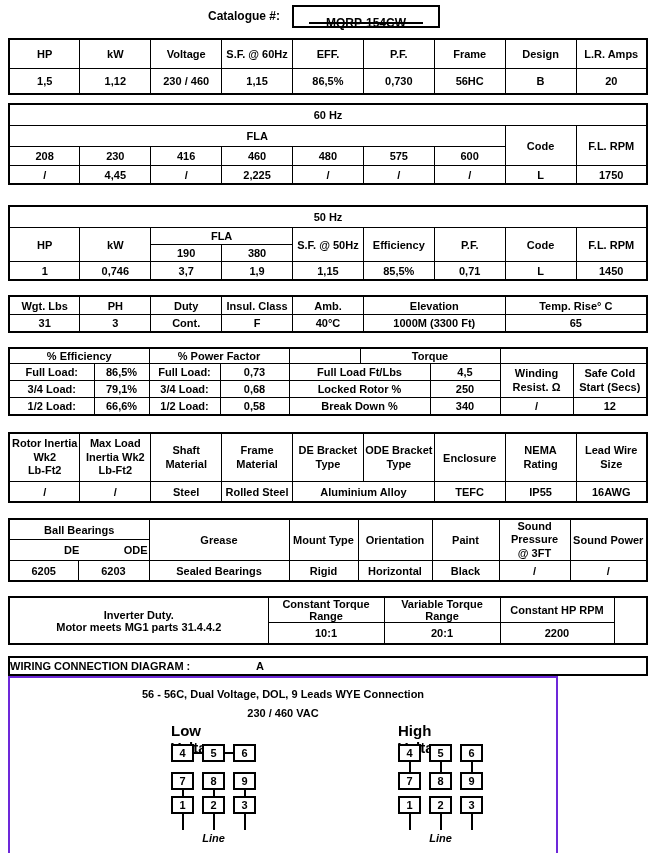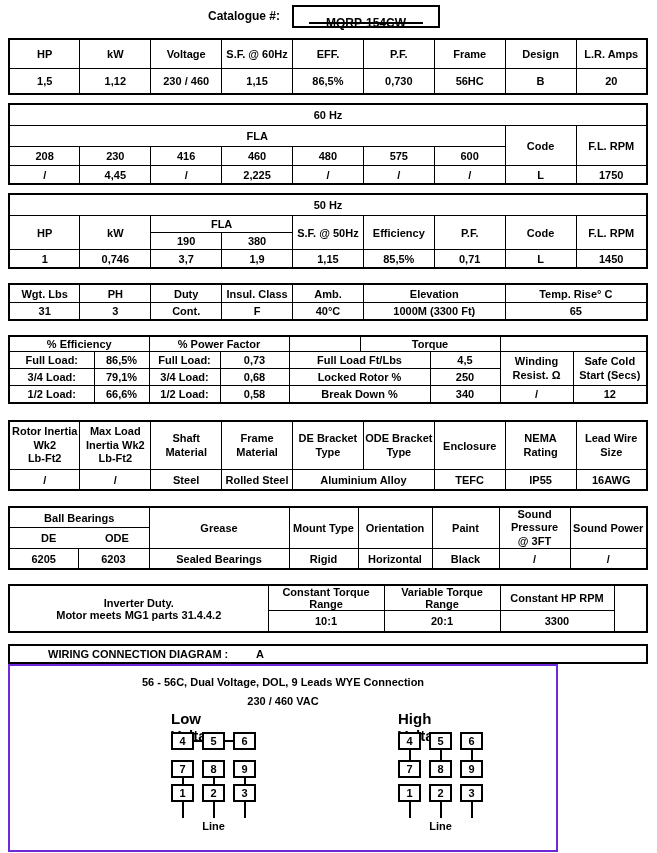--- a/index.html
+++ b/index.html
@@ -12,42 +12,42 @@
   .cat-box{width:148px;height:23px;border:2px solid #000;box-sizing:border-box;display:flex;}
   .cat-inner{flex:1;margin:15px;border:1px solid #000;display:flex;align-items:center;justify-content:center;font-size:12px;}
 
   
   table.spec{border-collapse:collapse;table-layout:fixed;width:640px;border:2px solid #000;}
   table.spec td{border:1px solid #000;text-align:center;vertical-align:middle;font-size:11px;padding:0 1px;overflow:hidden;}
   td.pre{white-space:pre-line;line-height:1.22;}
   td.ra{text-align:right;padding-right:5px;}
   .h28 td{height:28px}.h24 td{height:24px}.h20 td{height:20px}.h19 td{height:19px}
   .h18 td{height:18px}.h17 td{height:17px}.h16 td{height:16px}.h14 td{height:14px}.h47 td{height:47px}
-  .mt8{margin-top:8px}.mt6{margin-top:8px}.mt14{margin-top:14px}.mt16{margin-top:16px}
+  .mt8{margin-top:8px}.mt6{margin-top:20px}.mt14{margin-top:14px}.mt16{margin-top:16px}
   .mt15{margin-top:15px}.mt11{margin-top:11px}
 
   .deode{display:flex;}
-  .deode span{flex:1;text-align:center;padding-left:7px;}
+  .deode span{flex:1;text-align:right;padding-left:7px;}
 
   
   .wirebar{width:640px;height:20px;border:2px solid #000;box-sizing:border-box;display:flex;align-items:center;position:relative;font-size:11px;}
-  .wirebar .wtitle{padding-left:38px;}
+  .wirebar .wtitle{}
   .wirebar .wid{position:absolute;left:246px;}
   .wirebox{width:550px;height:188px;border:2px solid #6d28d9;box-sizing:border-box;position:relative;font-size:11px;}
   .wline{position:absolute;width:100%;text-align:center;}
   .vlabel{position:absolute;width:85px;text-align:left;font-size:15px;}
   .diag{position:absolute;top:66px;width:85px;height:104px;}
   .tbox{position:absolute;width:23px;height:18px;box-sizing:border-box;border:2px solid #000;background:#fff;text-align:center;line-height:14px;font-size:11px;}
   .c1{left:0}.c2{left:31px}.c3{left:62px}
   .r1{top:0}.r2{top:28px}.r3{top:52px}
   .wire{position:absolute;background:#000;}
   .hwire{height:1.5px;width:8px;top:8px;}
   .vwire{width:1.5px;}
   .x1{left:11px}.x2{left:42px}.x3{left:73px}
-  .lineLbl{position:absolute;top:88px;width:100%;text-align:center;}
+  .lineLbl{position:absolute;top:88px;width:100%;text-align:center;font-style:italic;}
 </style>
 </head>
 <body>
 
 <div class="sheet">
 
   <div class="cat-row">
     <span class="cat-label">Catalogue #:</span>
     <div class="cat-box">
       <div class="cat-inner">MQRP-154CW</div>
@@ -373,21 +373,21 @@
         <div>Motor meets MG1 parts 31.4.4.2</div>
       </td>
       <td>Constant Torque Range</td>
       <td>Variable Torque Range</td>
       <td>Constant HP RPM</td>
       <td rowspan="2"></td>
     </tr>
     <tr class="h20">
       <td>10:1</td>
       <td>20:1</td>
-      <td>3300</td>
+      <td>2200</td>
     </tr>
   </tbody>
     </table>
 
   <div class="wirebar mt11">
     <span class="wtitle">WIRING CONNECTION DIAGRAM :</span>
     <span class="wid">A</span>
   </div>
   <div class="wirebox">
     <div class="wline" style="top:10px">56 - 56C, Dual Voltage, DOL, 9 Leads WYE Connection</div>

